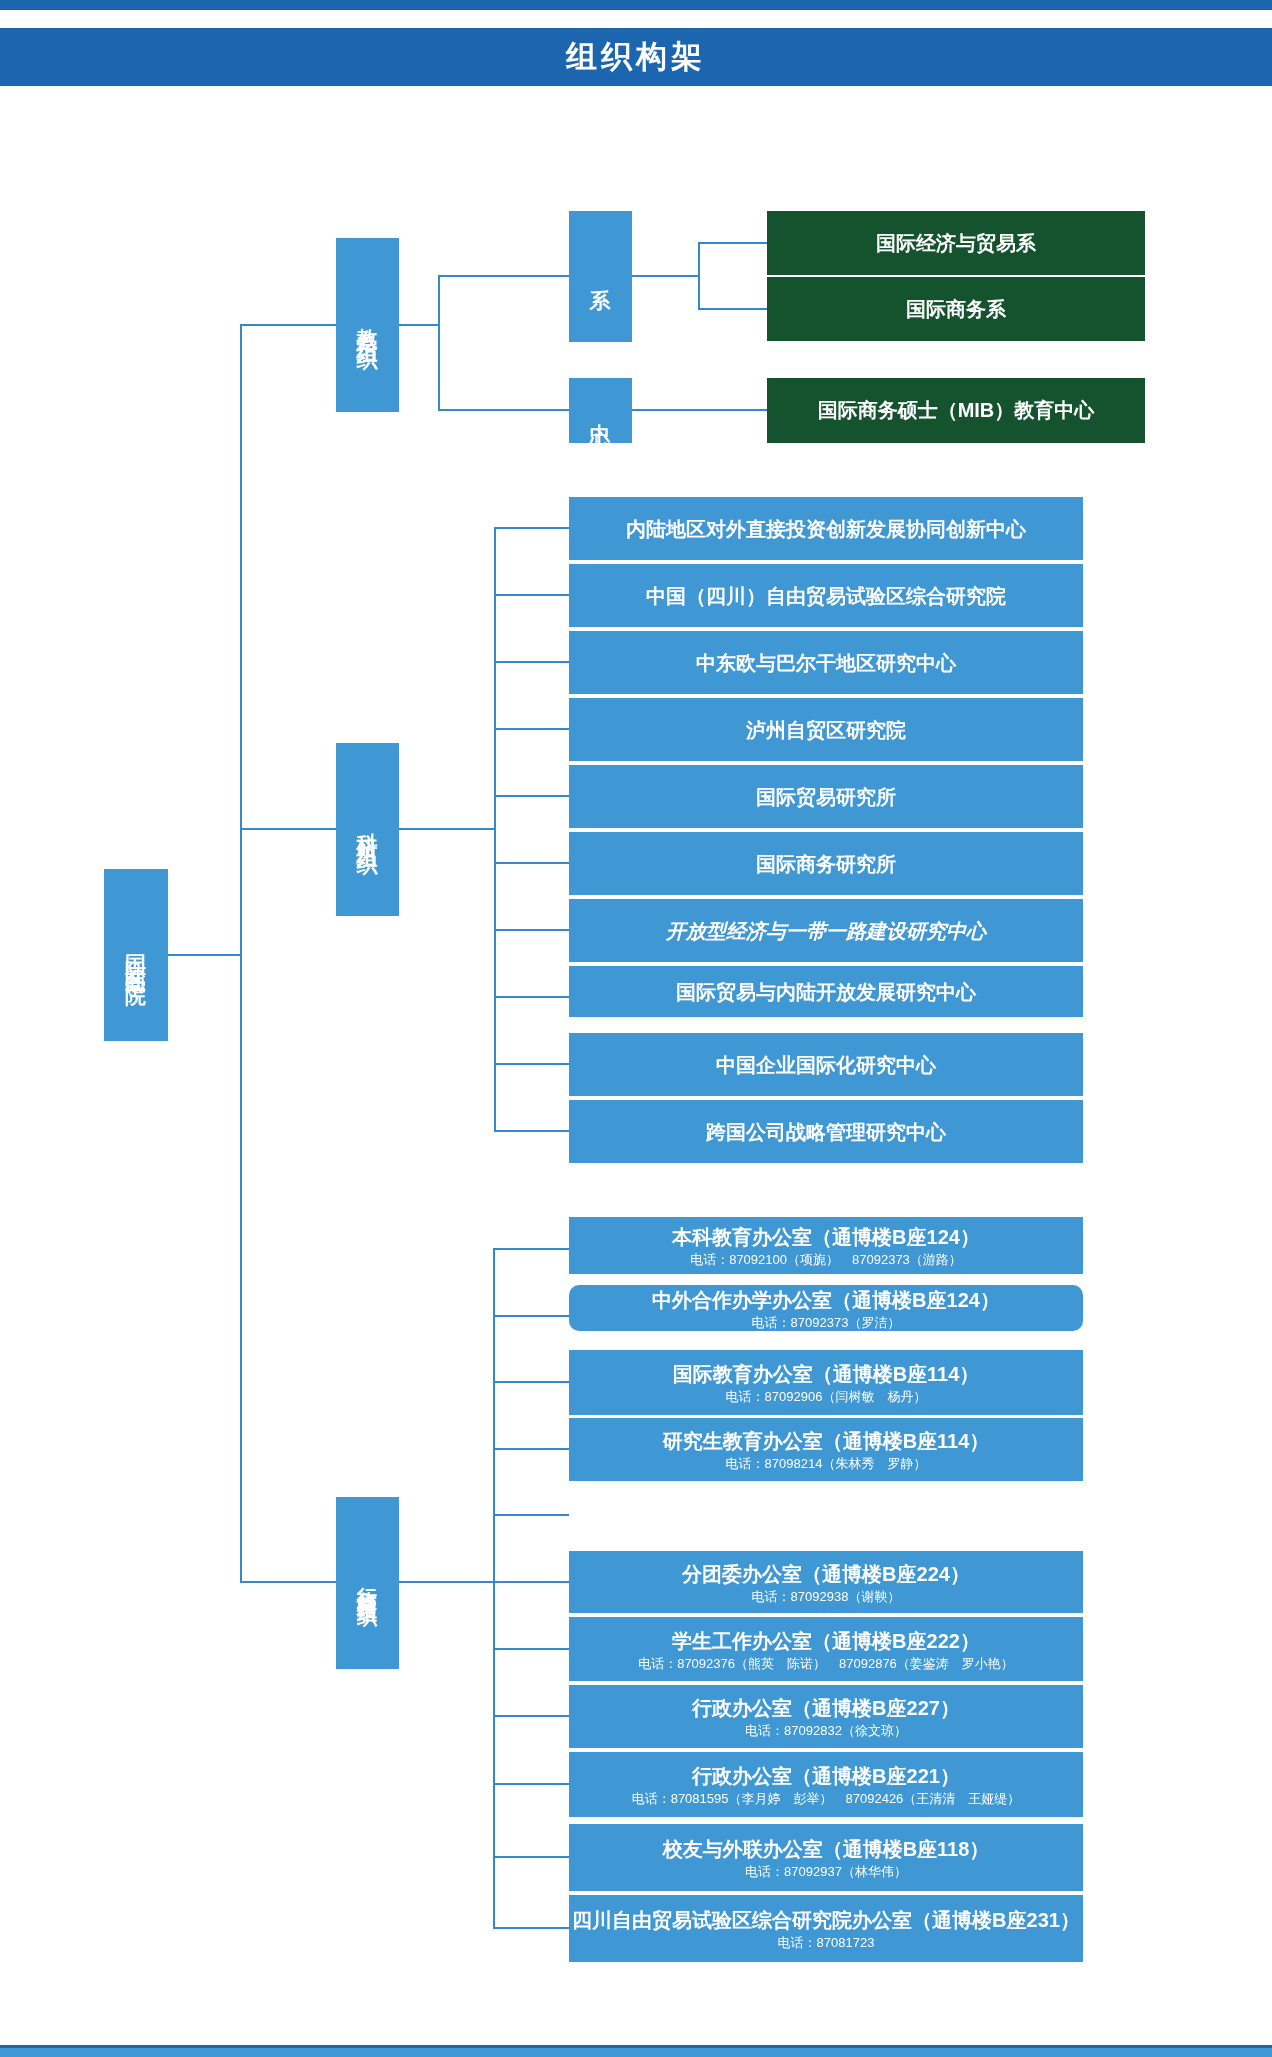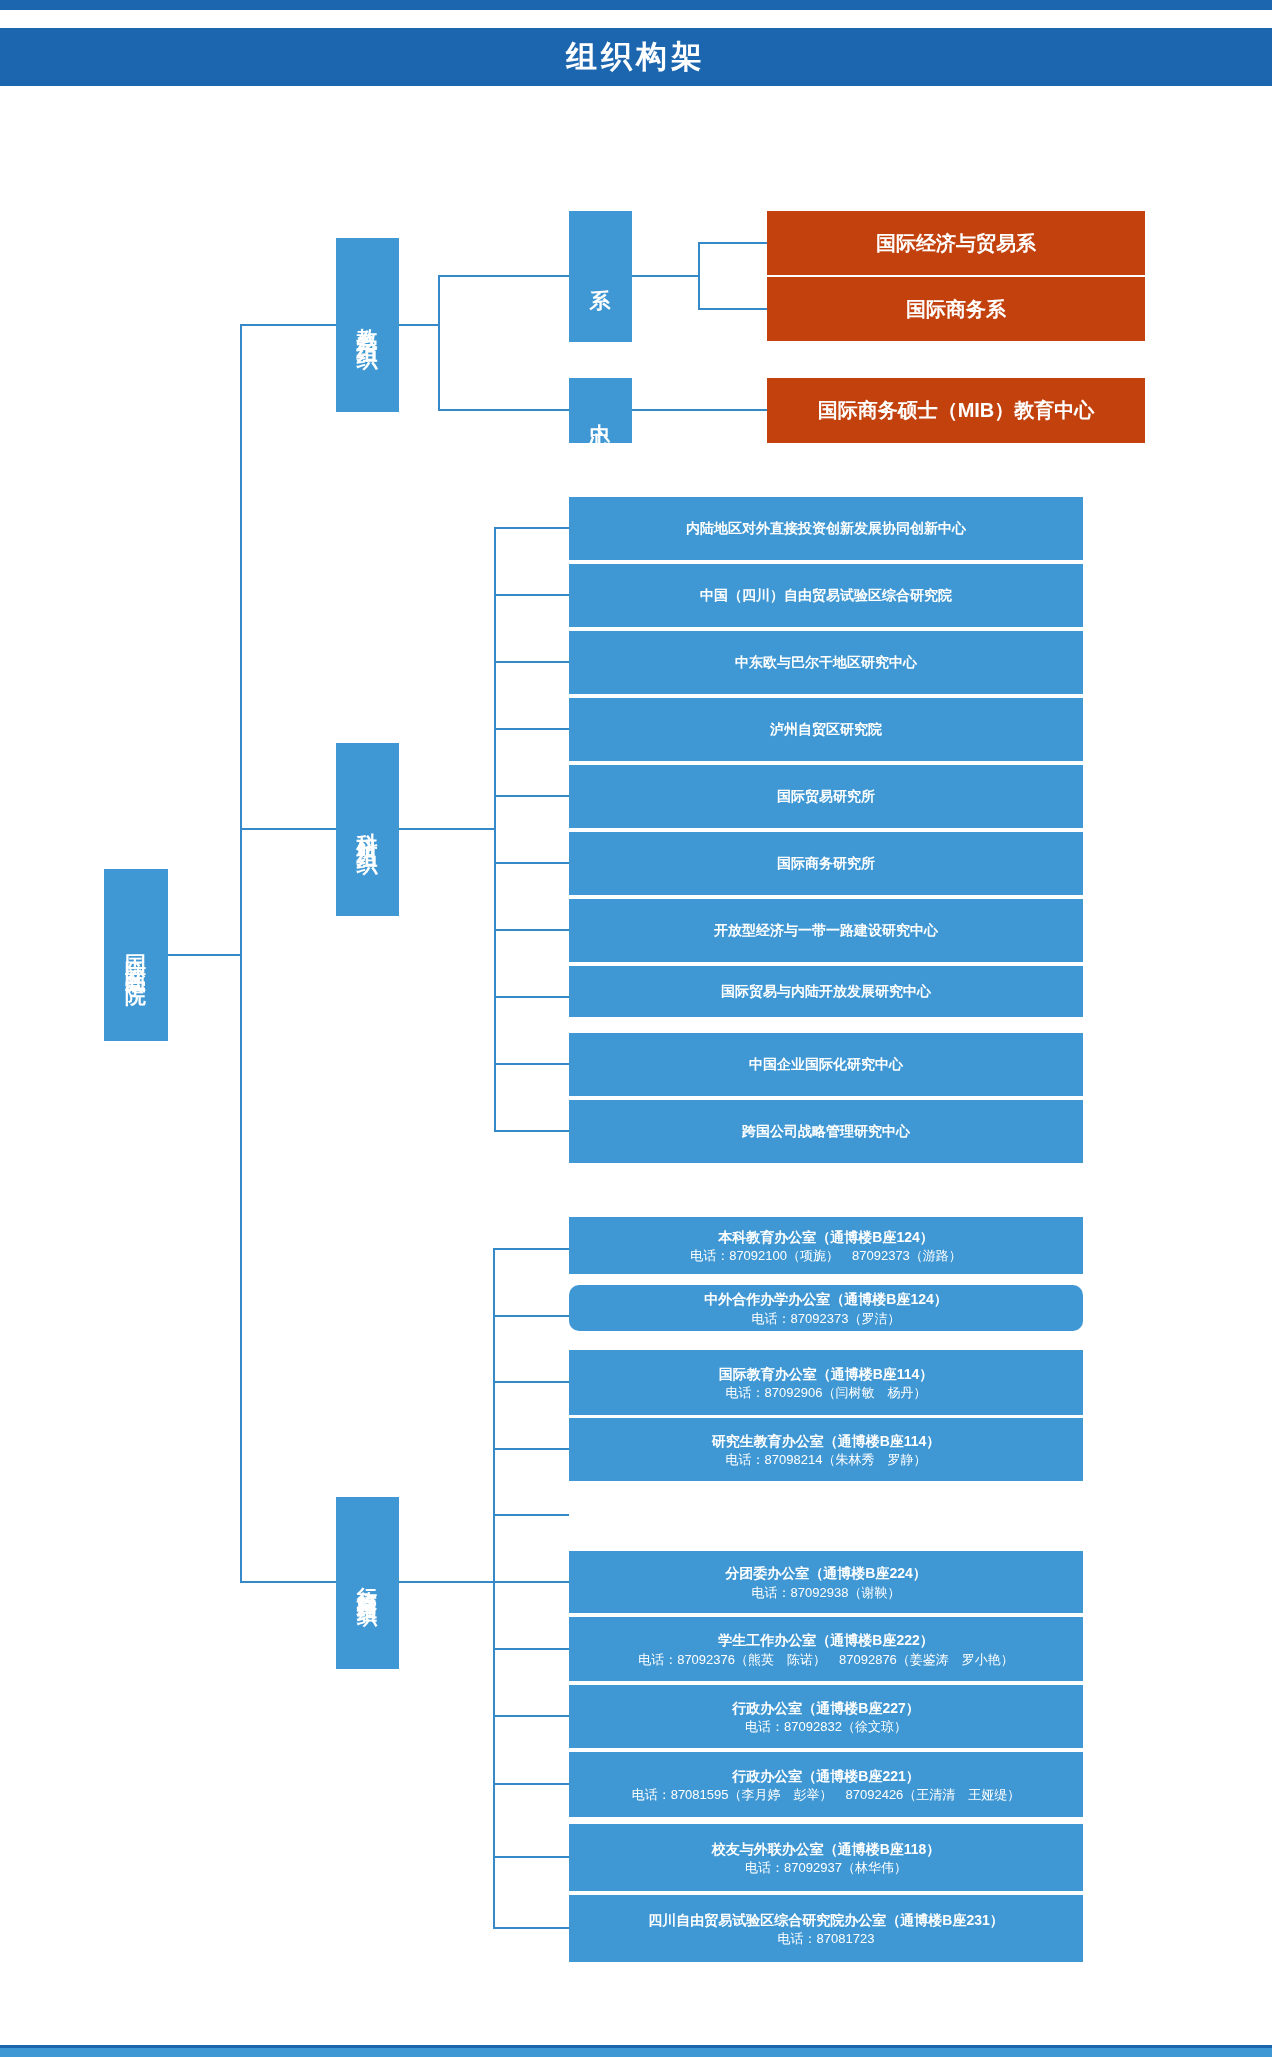--- a/index.html
+++ b/index.html
@@ -11,24 +11,24 @@
           display:flex;align-items:center;justify-content:center;}
   .header .title{color:#fff;font-size:31px;font-weight:bold;letter-spacing:4px;}
   .bar-bottom{position:absolute;top:2045px;left:0;width:1272px;height:12px;background:#3F98D4;border-top:3px solid #1B66AF;box-sizing:border-box;}
 
   .node{position:absolute;background:#3F98D4;color:#fff;font-weight:bold;
         display:flex;align-items:center;justify-content:center;text-align:center;box-sizing:border-box;}
   .vnode{writing-mode:vertical-rl;text-orientation:upright;font-size:21px;letter-spacing:7px;line-height:1;}
 
   .rowbox{position:absolute;left:569px;width:514px;background:#3F98D4;color:#fff;box-sizing:border-box;
           display:flex;flex-direction:column;align-items:center;justify-content:center;text-align:center;}
-  .rtitle{font-size:14px;font-weight:bold;line-height:1.2;white-space:nowrap;}
+  .rtitle{font-size:20px;font-weight:bold;line-height:1.2;white-space:nowrap;}
   .rphone{font-size:13px;font-weight:normal;margin-top:4px;line-height:1;white-space:nowrap;}
 
-  .child{position:absolute;left:767px;width:378px;background:#c2410c;color:#fff;font-weight:bold;font-size:20px;
+  .child{position:absolute;left:767px;width:378px;background:#14532d;color:#fff;font-weight:bold;font-size:20px;
          display:flex;align-items:center;justify-content:center;text-align:center;box-sizing:border-box;}
 
   .ln{position:absolute;background:#3589C9;}
 </style>
 </head>
 <body>
 
 <div class="canvas">
 
   <div class="bar-top"></div>
@@ -61,21 +61,21 @@
     </div>
   <div class="rowbox" style="top:698px;height:63px;">
       <div class="rtitle">泸州自贸区研究院</div>
     </div>
   <div class="rowbox" style="top:765px;height:63px;">
       <div class="rtitle">国际贸易研究所</div>
     </div>
   <div class="rowbox" style="top:832px;height:63px;">
       <div class="rtitle">国际商务研究所</div>
     </div>
-  <div class="rowbox" style="top:899px;height:63px;">
+  <div class="rowbox" style="top:899px;height:63px;font-style:italic;">
       <div class="rtitle">开放型经济与一带一路建设研究中心</div>
     </div>
   <div class="rowbox" style="top:966px;height:51px;">
       <div class="rtitle">国际贸易与内陆开放发展研究中心</div>
     </div>
   <div class="rowbox" style="top:1033px;height:63px;">
       <div class="rtitle">中国企业国际化研究中心</div>
     </div>
   <div class="rowbox" style="top:1100px;height:63px;">
       <div class="rtitle">跨国公司战略管理研究中心</div>

